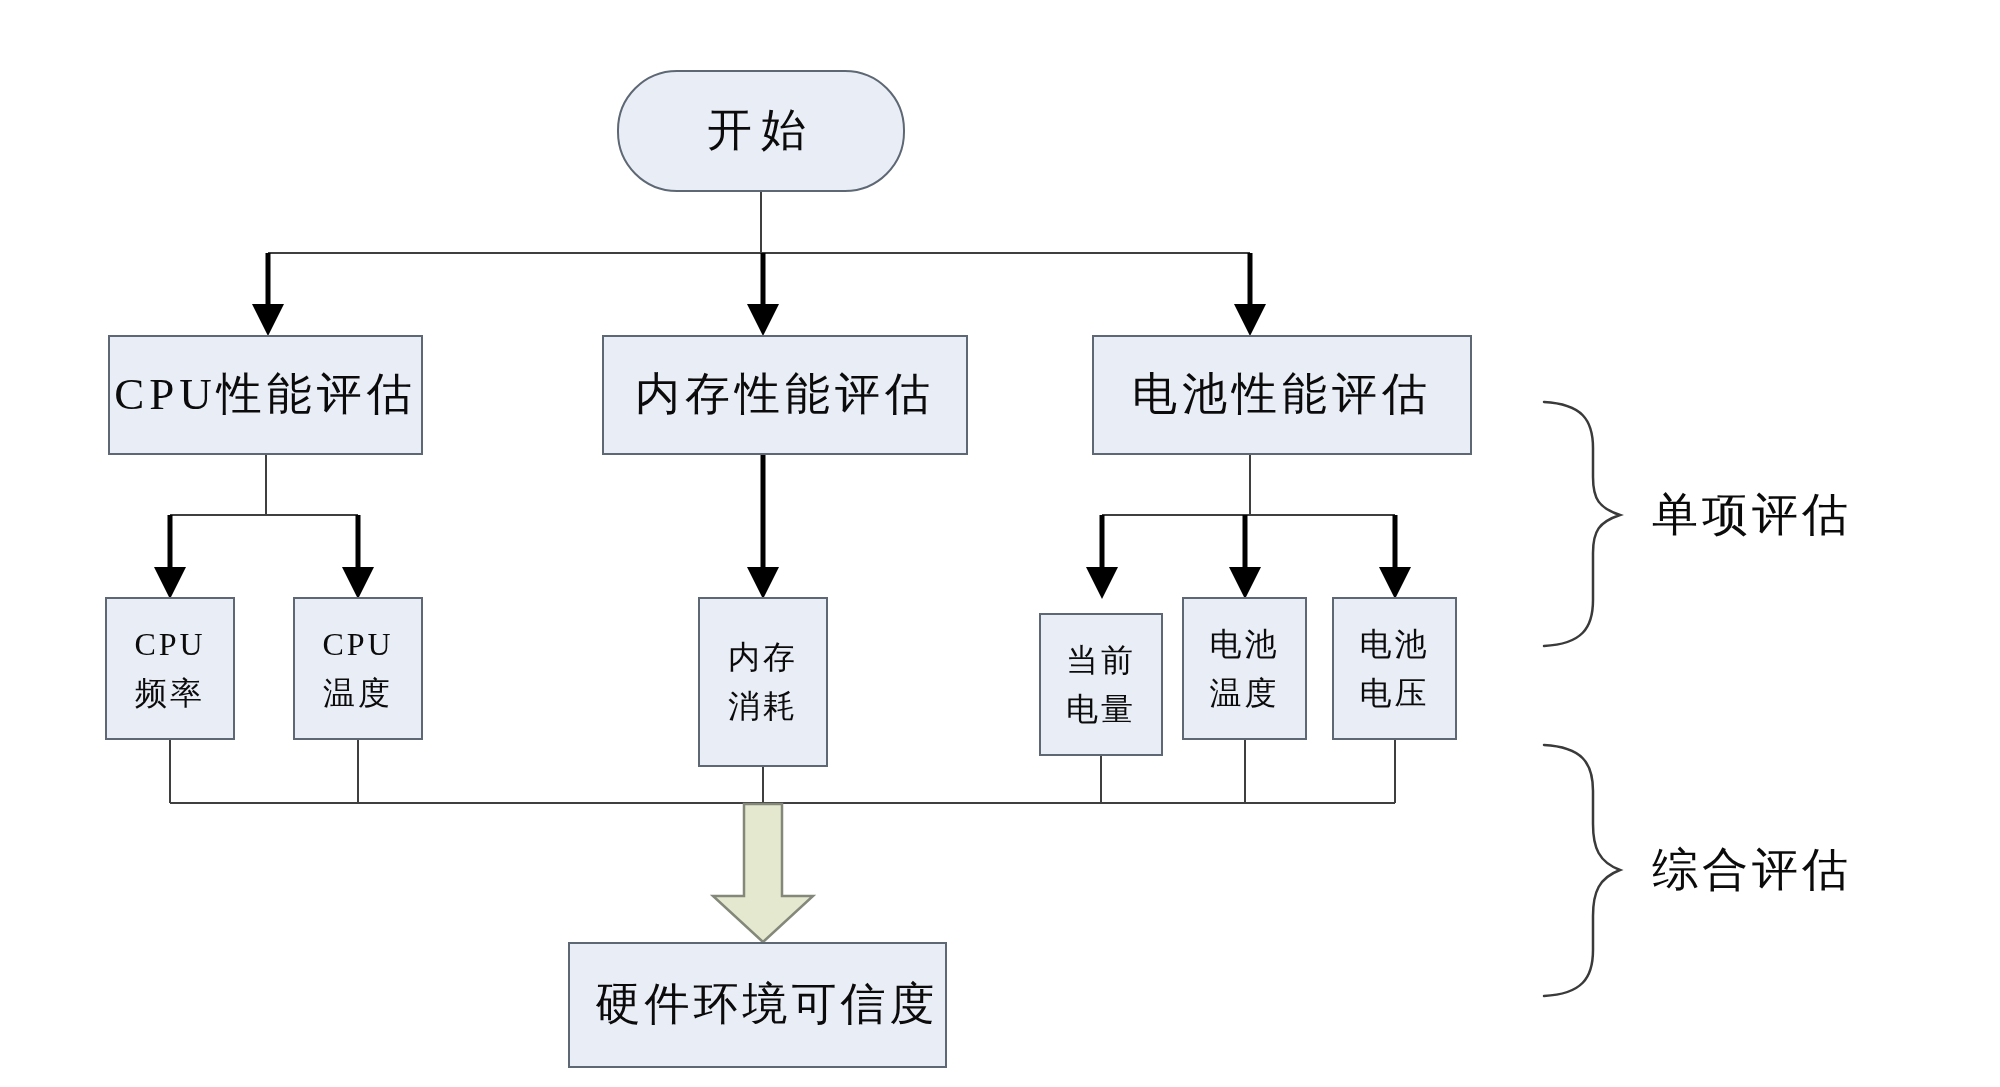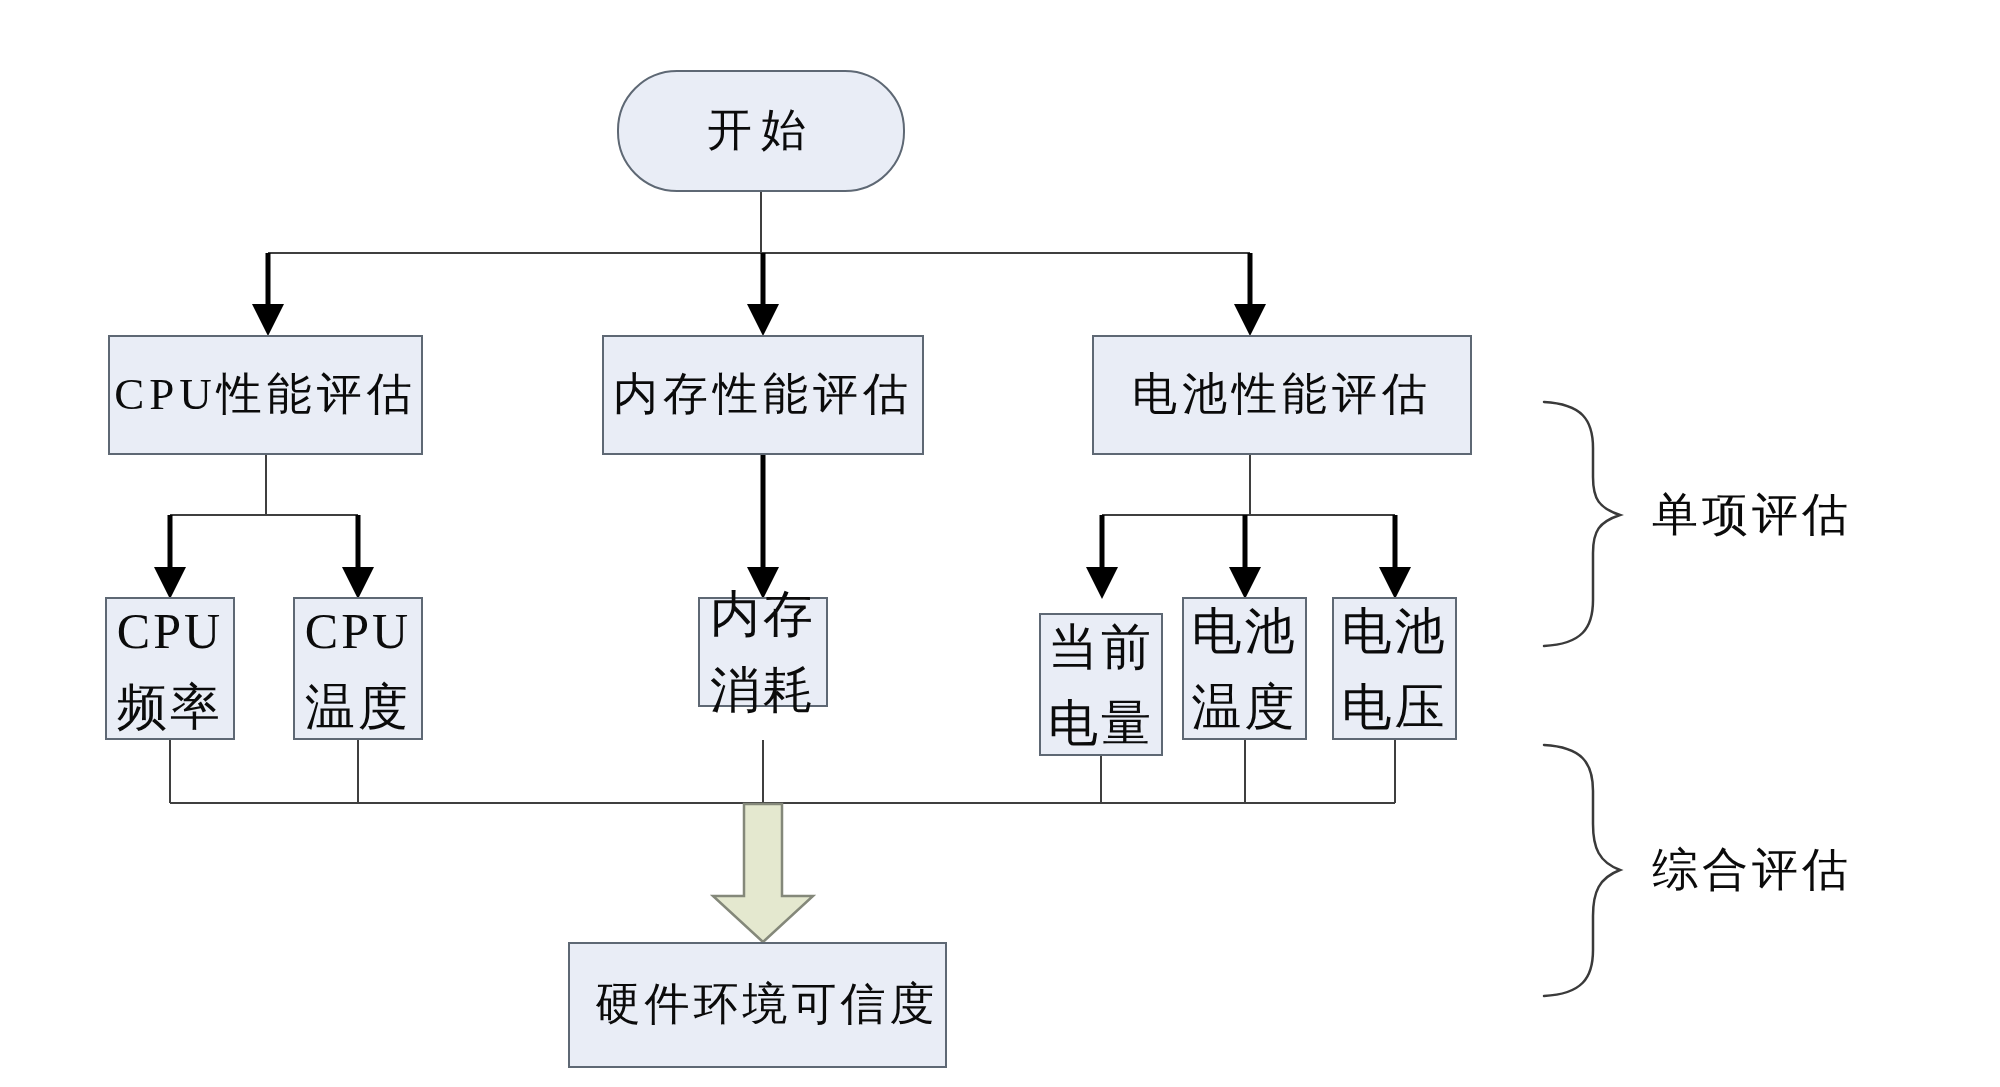--- a/index.html
+++ b/index.html
@@ -14,21 +14,21 @@
   .thin{stroke:var(--line-color);stroke-width:2;fill:none;}
   .stem{stroke:var(--arrow-color);stroke-width:5;fill:none;}
   .head{fill:var(--arrow-color);stroke:none;}
   .bigarrow{fill:var(--big-arrow-fill);stroke:var(--big-arrow-border);stroke-width:2.5;stroke-linejoin:miter;}
   .brace{stroke:#3a3a3a;stroke-width:2.5;fill:none;stroke-linecap:round;}
   .node{position:absolute;box-sizing:border-box;background:var(--node-fill);
     border:2px solid var(--node-border);display:flex;align-items:center;justify-content:center;
     text-align:center;white-space:pre-line;font-size:45px;letter-spacing:5px;line-height:1.5;}
   .pill{border-radius:60px;letter-spacing:9px;}
   .r1{font-size:45px;}
-  .r2{font-size:50px;letter-spacing:3px;line-height:1.52;}
+  .r2{font-size:32px;letter-spacing:3px;line-height:1.52;}
   .final{font-size:45px;letter-spacing:4px;padding-left:19px;}
   .side-label{position:absolute;width:320px;font-size:46px;letter-spacing:4px;
     display:flex;align-items:center;white-space:nowrap;}
 </style>
 </head>
 <body>
 
 <div class="canvas">
 
   <svg class="wires" width="2000" height="1087" viewBox="0 0 2000 1087">
@@ -83,28 +83,28 @@
 
     <path class="brace" d="M1544,402 C1582,404 1593,420 1593,448 L1593,477 C1593,499 1599,508 1620,515
          C1599,522 1593,531 1593,553 L1593,600 C1593,628 1582,644 1544,646"></path>
     <path class="brace" d="M1544,745 C1582,747 1593,763 1593,791 L1593,824 C1593,848 1599,862 1620,870
          C1599,878 1593,892 1593,916 L1593,950 C1593,978 1582,994 1544,996"></path>
   </svg>
 
   <div class="node pill" style="left:617px;top:70px;width:288px;height:122px;">开始</div>
 
   <div class="node r1" style="left:108px;top:335px;width:315px;height:120px;">CPU性能评估</div>
-  <div class="node r1" style="left:602px;top:335px;width:322px;height:120px;">内存性能评估</div>
+  <div class="node r1" style="left:602px;top:335px;width:366px;height:120px;">内存性能评估</div>
   <div class="node r1" style="left:1092px;top:335px;width:380px;height:120px;">电池性能评估</div>
 
   <div class="node r2" style="left:105px;top:597px;width:130px;height:143px;">CPU
 频率</div>
   <div class="node r2" style="left:293px;top:597px;width:130px;height:143px;">CPU
 温度</div>
-  <div class="node r2" style="left:698px;top:597px;width:130px;height:110px;">内存
+  <div class="node r2" style="left:698px;top:597px;width:130px;height:170px;">内存
 消耗</div>
   <div class="node r2" style="left:1039px;top:613px;width:124px;height:143px;">当前
 电量</div>
   <div class="node r2" style="left:1182px;top:597px;width:125px;height:143px;">电池
 温度</div>
   <div class="node r2" style="left:1332px;top:597px;width:125px;height:143px;">电池
 电压</div>
 
   <div class="node final" style="left:568px;top:942px;width:379px;height:126px;">硬件环境可信度</div>
 

